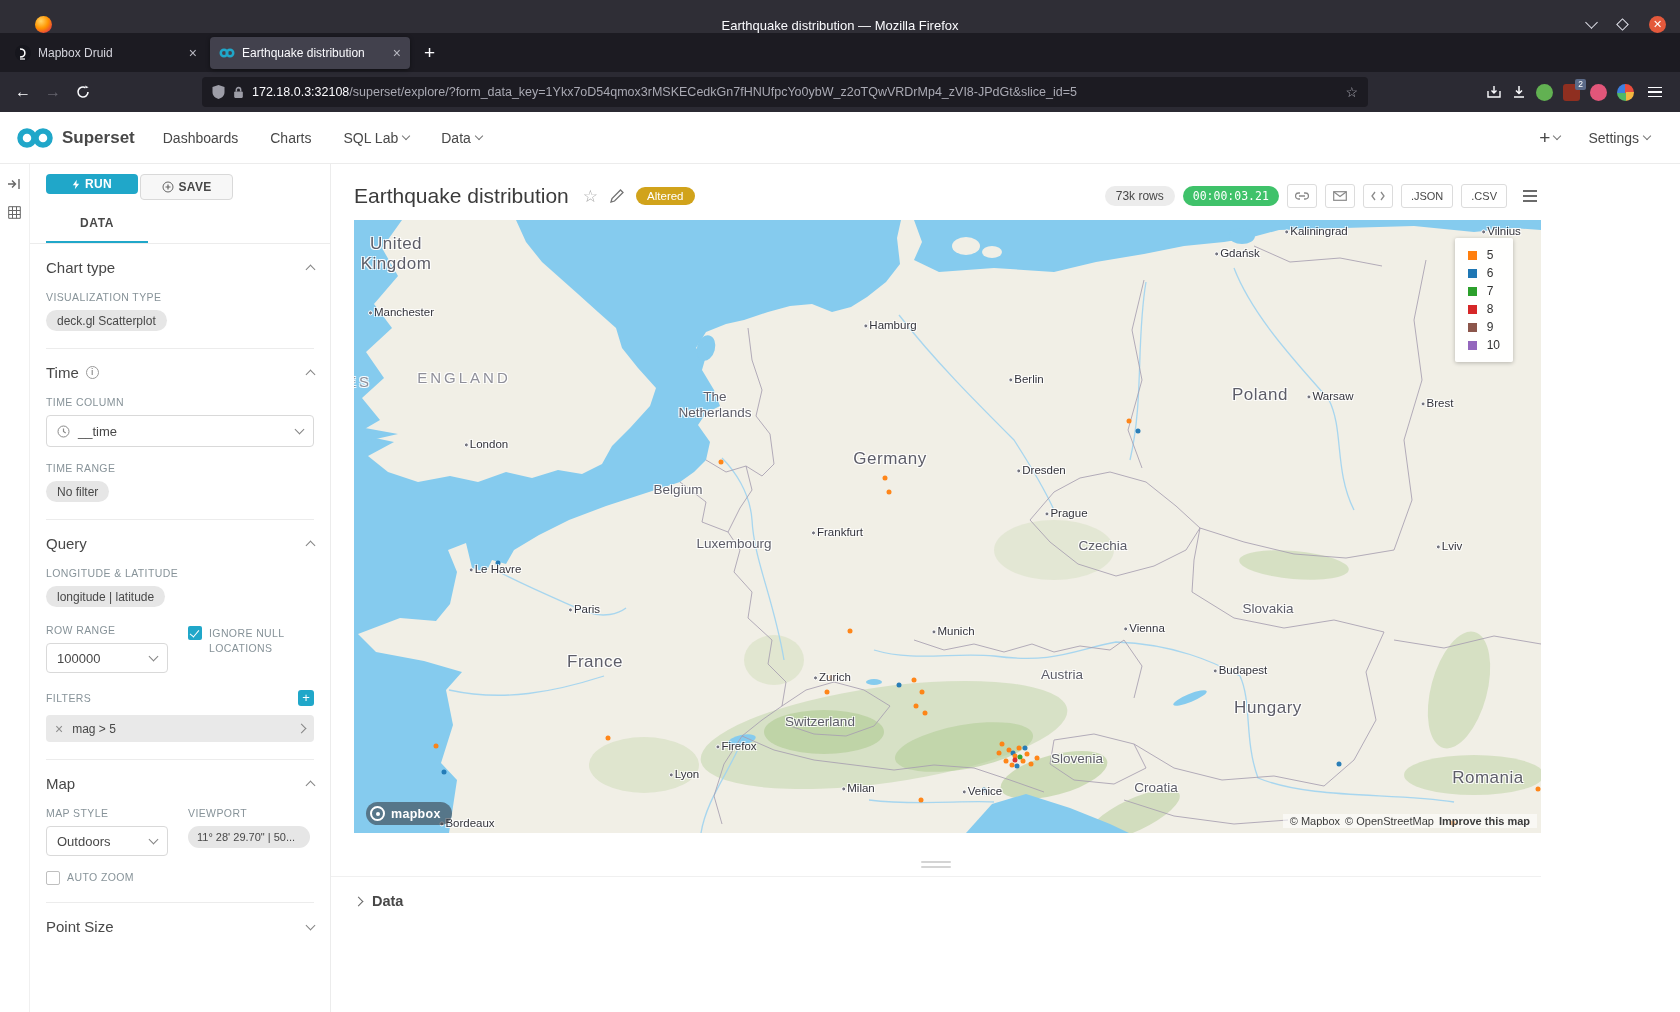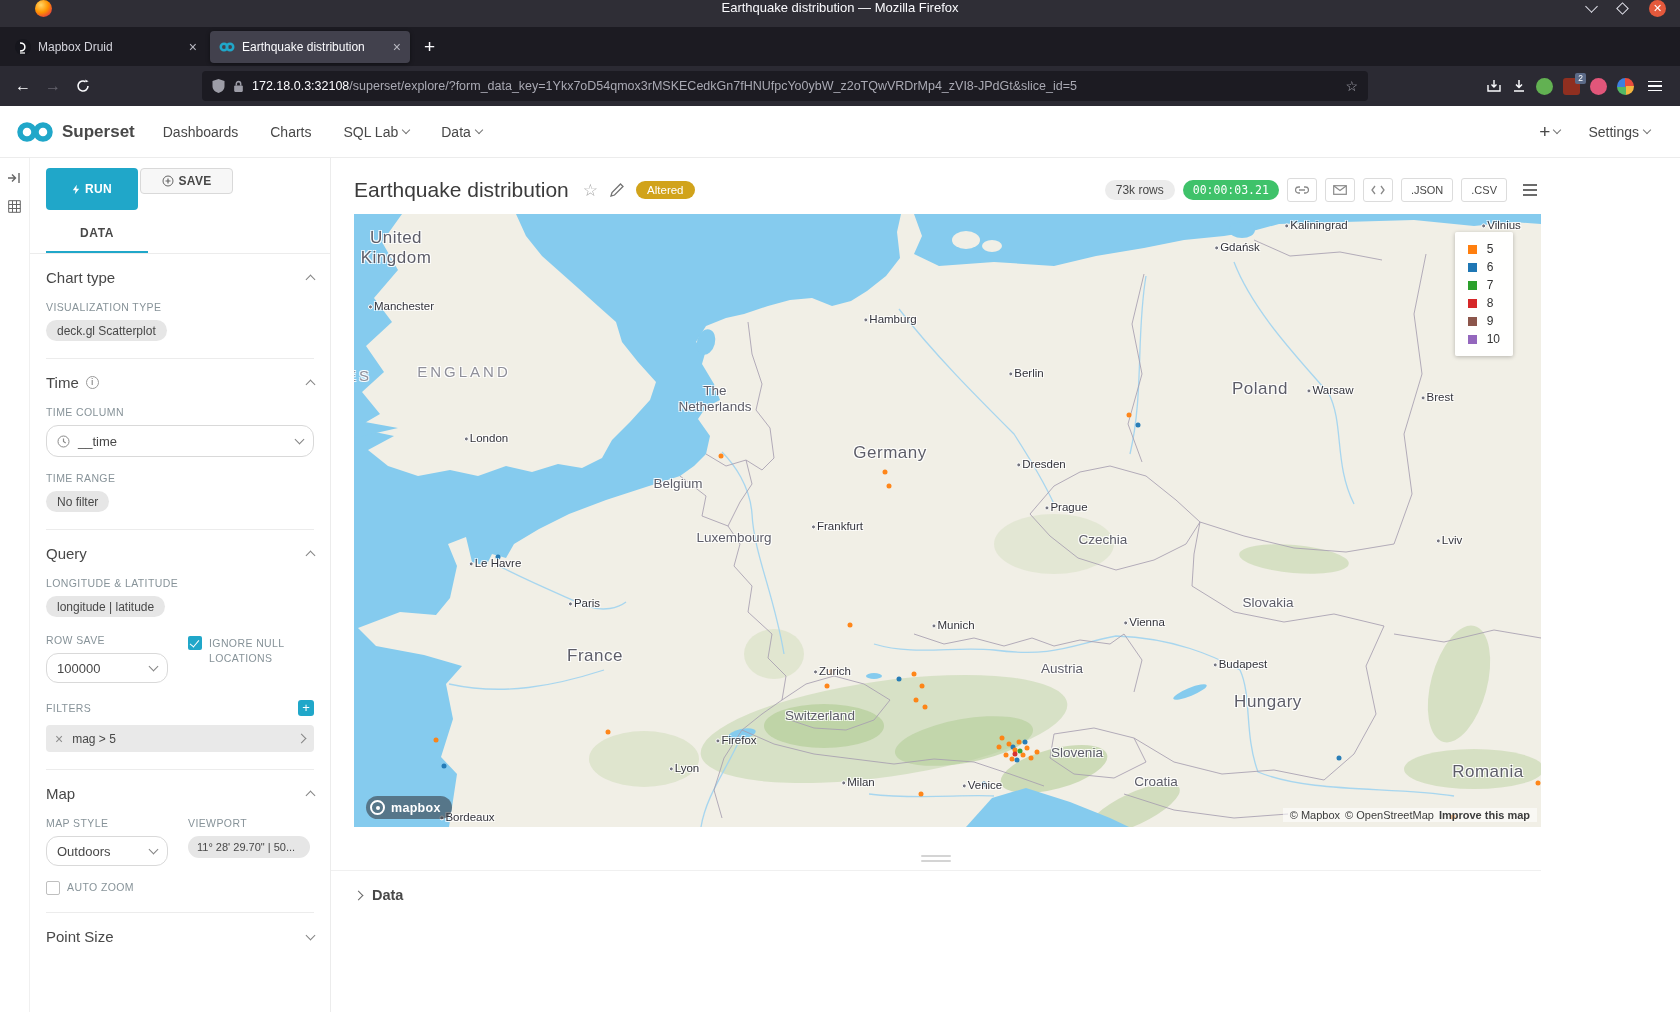--- a/index.html
+++ b/index.html
@@ -1,21 +1,21 @@
 <!DOCTYPE html>
 <html><head>
 <meta charset="utf-8">
 <style>
   * { box-sizing: border-box; margin: 0; padding: 0; }
   html, body { width: 1680px; height: 1012px; overflow: hidden; background: #fff;
     font-family: "Liberation Sans", sans-serif; }
 
   
-  .titlebar { height: 27px; background: #2f2e36; position: relative;
-    display: flex; align-items: flex-start; padding-left: 28px; }
+  .titlebar { height: 33px; background: #2f2e36; position: relative;
+    display: flex; align-items: flex-end; padding-left: 28px; }
   .ff-logo { width: 17px; height: 17px; border-radius: 50%; margin-left: 7px;
     background: radial-gradient(circle at 35% 30%, #ffd567, #ff9400 45%, #e8443a 78%, #b5121b); }
   .win-title { position: absolute; left: 0; right: 0; text-align: center;
     color: #fbfbfe; font-size: 13px; pointer-events: none; }
   .title-controls { margin-left: auto; display: flex; align-items: center; gap: 22px;
     padding-right: 14px; }
   .tc-chev { width: 9px; height: 9px; border-right: 1.6px solid #e3e3ec;
     border-bottom: 1.6px solid #e3e3ec; transform: rotate(45deg); margin-top: -4px; }
   .tc-diamond { width: 9px; height: 9px; border: 1.6px solid #e3e3ec; transform: rotate(45deg); }
   .tc-close { width: 17px; height: 17px; border-radius: 50%; background: #e4593c;
@@ -64,21 +64,21 @@
   .sp-right { margin-left: auto; display: flex; align-items: center; gap: 28px; }
   .sp-plus { font-size: 19px; color: #484848; display: flex; align-items: center; gap: 4px; }
 
   
   .content { display: flex; height: 854px; }
   .iconstrip { width: 30px; border-right: 1px solid #f0f0f0; display: flex; flex-direction: column;
     align-items: center; padding-top: 14px; gap: 16px; color: #666; }
 
   .panel { width: 301px; border-right: 1px solid #ececec; padding: 0 16px; overflow: hidden; }
   .btn-row { display: flex; gap: 2px; margin-top: 10px; }
-  .run-btn { width: 92px; height: 42px; background: #20a7c9; color: #fff; border: none;
+  .run-btn { width: 92px; height: 20px; background: #20a7c9; color: #fff; border: none;
     border-radius: 4px; font-size: 12px; font-weight: 700; display: flex; align-items: center;
     justify-content: center; gap: 5px; letter-spacing: .3px; }
   .save-btn { width: 93px; height: 26px; background: #f7f7f7; color: #484848;
     border: 1px solid #d9d9d9; border-radius: 4px; font-size: 12px; font-weight: 700;
     display: flex; align-items: center; justify-content: center; gap: 5px; letter-spacing: .3px; }
   .tabs { margin: 16px -16px 0; padding: 0 16px; border-bottom: 1px solid #ececec; }
   .tab-item { width: 102px; text-align: center; padding-bottom: 11px; font-size: 12px;
     font-weight: 700; letter-spacing: .6px; color: #484848; border-bottom: 2px solid #20a7c9; }
 
   .sec { padding: 15px 0 17px; border-bottom: 1px solid #ececec; }
@@ -87,21 +87,21 @@
   .chev { width: 7px; height: 7px; border-right: 1.6px solid #848484;
     border-bottom: 1.6px solid #848484; display: inline-block; }
   .chev.up { transform: rotate(-135deg); margin-top: 4px; }
   .chev.down { transform: rotate(45deg); margin-bottom: 3px; }
   .chev.right { transform: rotate(-45deg); }
   .info-ic { width: 13px; height: 13px; border-radius: 50%; border: 1px solid #999; color: #999;
     font-size: 9px; line-height: 11px; text-align: center; margin-left: 7px; font-weight: 700; }
   .ctl-label { font-size: 10.5px; color: #879399; letter-spacing: .4px; margin: 15px 0 7px; }
   .chip { display: inline-flex; align-items: center; height: 21px; padding: 0 11px;
     background: #e6e6e6; border-radius: 11px; font-size: 12px; color: #484848; }
-  .select { height: 32px; border: 1px solid #d9d9d9; border-radius: 12px; background: #fff;
+  .select { height: 32px; border: 1px solid #d9d9d9; border-radius: 4px; background: #fff;
     display: flex; align-items: center; padding: 0 10px; gap: 8px; font-size: 13px; color: #484848; }
   .select .grow { flex: 1; }
   .select.small { height: 30px; width: 122px; }
   .two-col { display: flex; gap: 20px; }
   .col { display: flex; flex-direction: column; }
   .checkline { display: flex; align-items: flex-start; gap: 7px; }
   .checkbox { width: 14px; height: 14px; border-radius: 2px; flex: 0 0 14px; position: relative; }
   .checkbox.checked { background: #20a7c9; }
   .checkbox.checked:after { content: ""; position: absolute; left: 4px; top: 1.5px; width: 4px;
     height: 8px; border-right: 1.8px solid #fff; border-bottom: 1.8px solid #fff; transform: rotate(40deg); }
@@ -346,21 +346,21 @@
     <section class="sec">
       <div class="sec-h">
         <span>Query</span>
           <span class="spacer"></span>
         <span class="chev up"></span>
       </div>
       <div class="ctl-label">LONGITUDE &amp; LATITUDE</div>
       <span class="chip">longitude | latitude</span>
       <div class="two-col" style="margin-top:2px">
         <div class="col">
-          <div class="ctl-label">ROW SAVE</div>
+          <div class="ctl-label">ROW RANGE</div>
           <div class="select small">
             <span class="grow">100000</span>
             <span class="chev down"></span>
           </div>
         </div>
         <div class="col" style="padding-top:17px">
           <div class="checkline">
             <span class="checkbox checked"></span>
             <span class="check-label" style="width:92px">IGNORE NULL LOCATIONS</span>
           </div>

